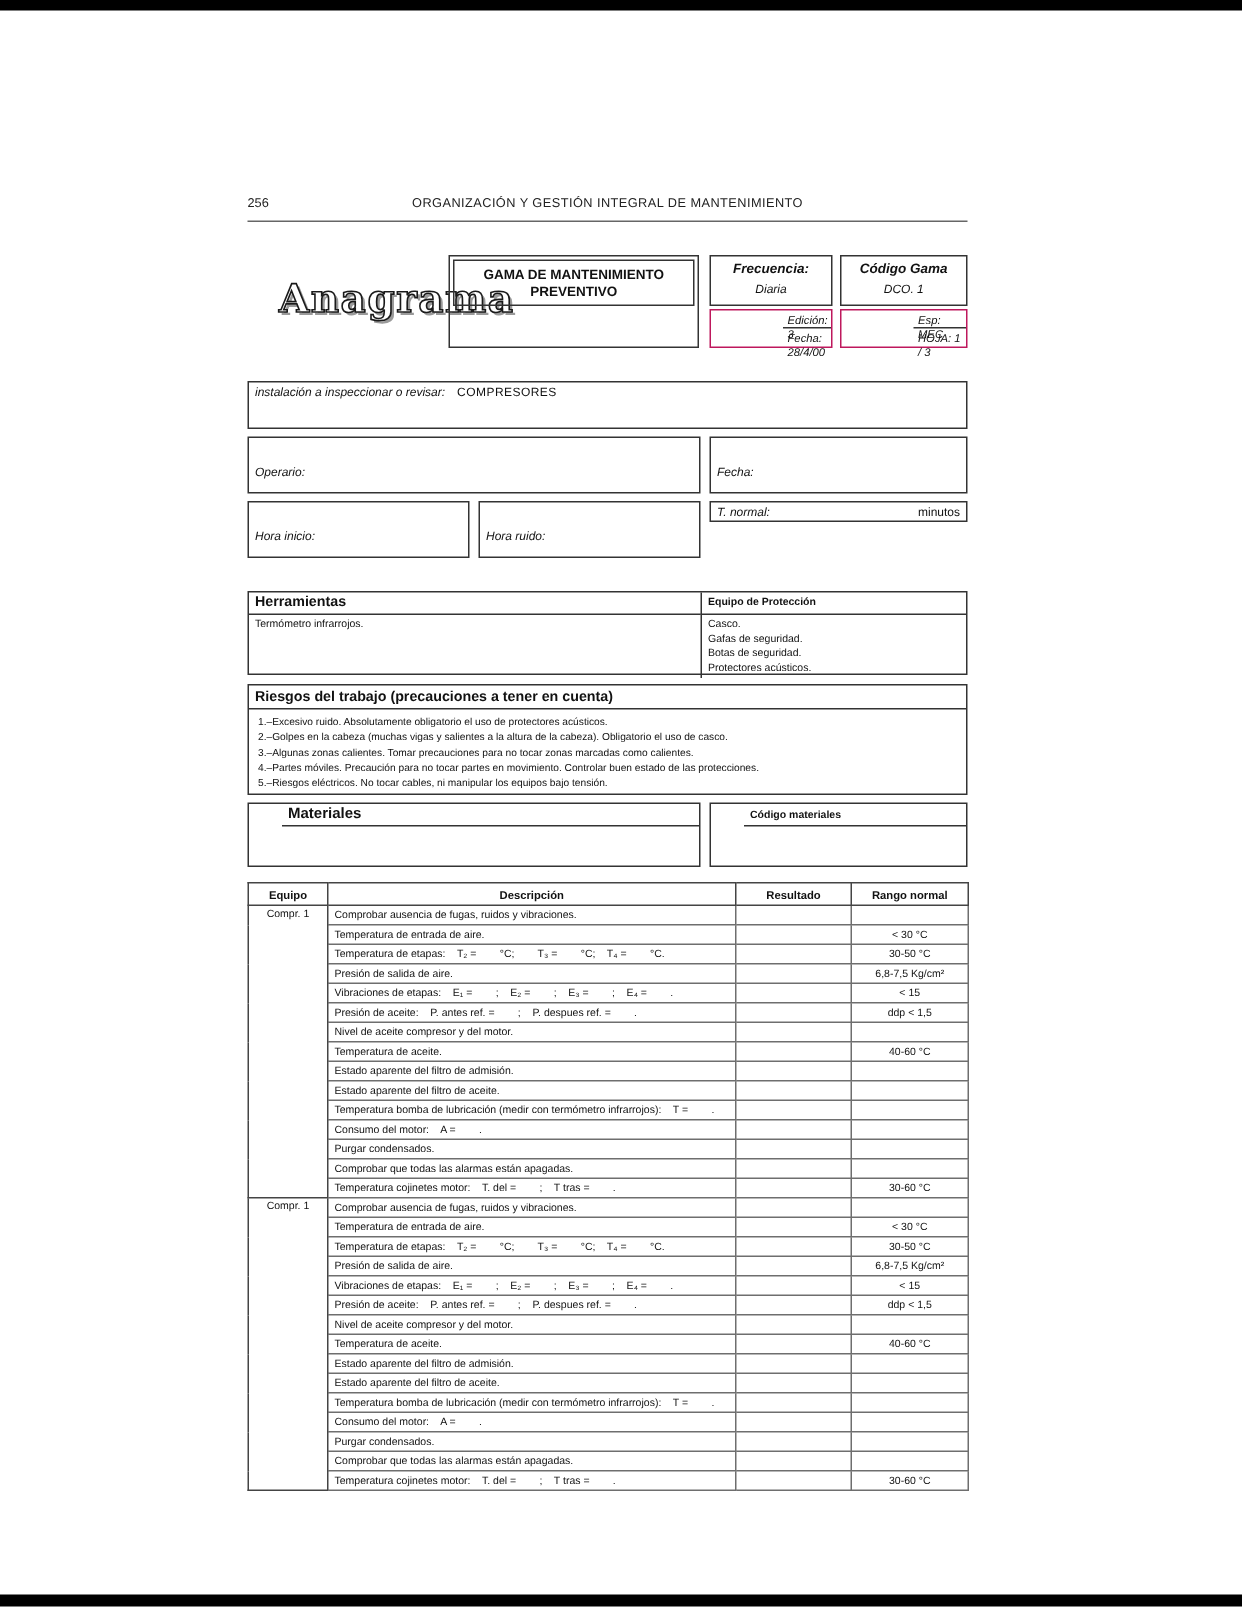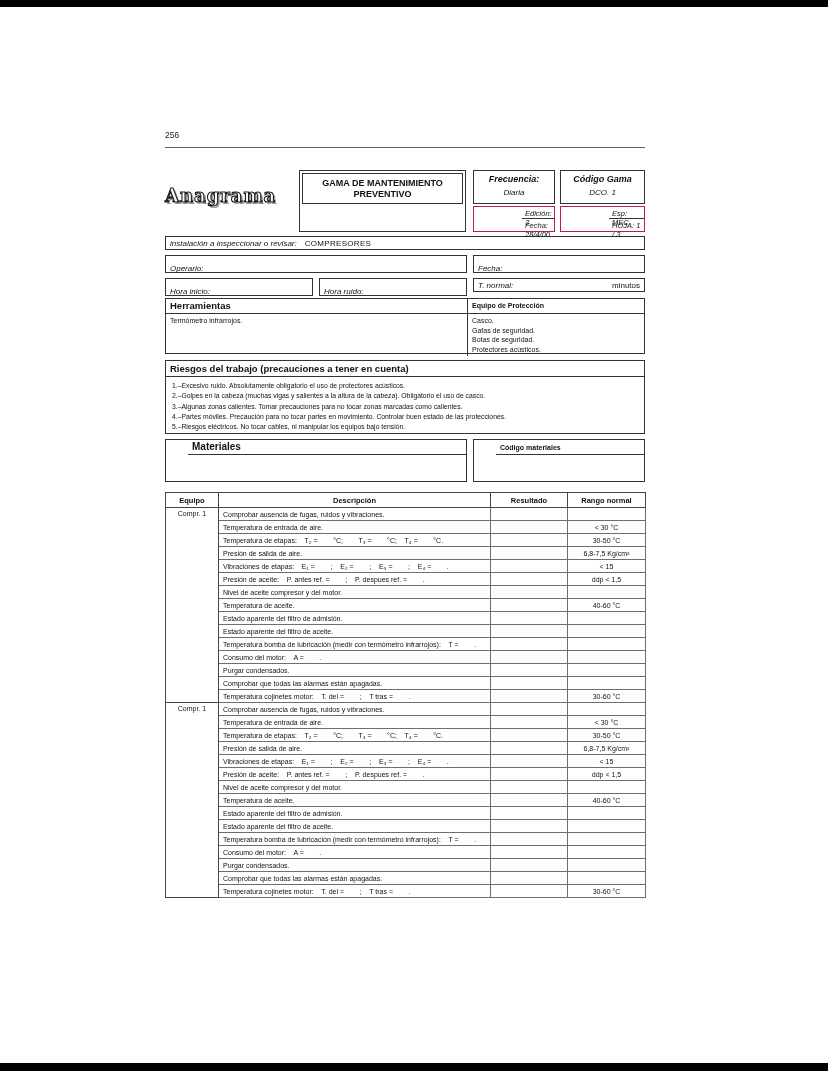--- a/index.html
+++ b/index.html
@@ -19,53 +19,53 @@
 
   
   .running-head { position: relative; height: 14px; font-size: 8.5px; color: #222; }
   .pg { position: absolute; left: 0; top: 2px; }
   .rh-title { position: absolute; left: 0; right: 0; top: 2px; text-align: center; letter-spacing: 0.3px; }
   .rh-rule { border-top: 1px solid #666; margin-top: 5px; }
 
   
   .form-header { position: relative; margin-top: 22px; height: 62px; }
   .logo {
-    position: absolute; left: 0; top: 15px;
+    position: absolute; left: 21px; top: 15px;
     font-family: "DejaVu Serif", serif;
-    font-size: 18px; font-weight: bold; letter-spacing: 1px;
+    font-size: 26px; font-weight: bold; letter-spacing: 1px;
     color: #fff; -webkit-text-stroke: 1.1px #1a1a1a;
     text-shadow: 2px 2px 0 #9a9a9a;
   }
   .title-box { position: absolute; left: 134px; top: 0; width: 167px; height: 62px; border: 1px solid #333; padding: 2px; }
   .t1 { border: 1px solid #333; height: 31px; display: flex; align-items: center; justify-content: center;
         text-align: center; font-weight: bold; font-size: 9px; line-height: 1.2; }
   .t2 { margin-top: 2px; border: 1px solid #333; height: 23px; display: flex; align-items: center; justify-content: center;
         font-weight: bold; font-style: italic; font-size: 9px; }
   .meta { position: absolute; left: 308px; top: 0; width: 172px; height: 62px;
           display: grid; grid-template-columns: 82px 85px; column-gap: 5px;
           grid-template-rows: 34px 26px; row-gap: 2px; font-style: italic; }
   .meta-box { border: 1px solid #333; text-align: center; padding-top: 3px; }
   .mb-label { font-weight: bold; font-size: 9px; }
   .mb-value { font-size: 8px; margin-top: 4px; }
   .meta-stack { border: 1px solid #be185d; padding-left: 48px; }
   .ms-cell { height: 12px; font-size: 7.5px; padding: 1.5px 3px 0; }
   .ms-cell.first { border-bottom: 1px solid #333; }
 
   
-  .row-inst { margin-top: 4px; border: 1px solid #333; height: 14px; font-size: 8px; padding: 1.5px 4px; }
+  .row-inst { margin-top: 22px; border: 1px solid #333; height: 32px; font-size: 8px; padding: 1.5px 4px; }
   .lbl-italic { font-style: italic; }
   .inst-value { margin-left: 8px; letter-spacing: 0.3px; }
   .row { margin-top: 5px; display: grid; column-gap: 6px; }
   .grid-2 { grid-template-columns: 302px 172px; }
   .grid-3 { grid-template-columns: 148px 148px 172px; }
-  .cell { border: 1px solid #333; height: 14px; font-size: 8px; padding: 8px 4px; }
+  .cell { border: 1px solid #333; height: 14px; font-size: 8px; padding: 18px 4px; }
   .cell-flex { display: flex; justify-content: space-between; align-items: center; padding: 0 4px; }
 
   
-  .herr { margin-top: 2px; border: 1px solid #333; height: 56px;
+  .herr { margin-top: 22px; border: 1px solid #333; height: 56px;
           display: grid; grid-template-columns: 301px 1fr; grid-template-rows: 15px 1fr; }
   .h-head { font-weight: bold; font-size: 9.5px; padding: 1px 4px; border-bottom: 1px solid #333; }
   .p-head { font-weight: bold; font-size: 7px; padding: 3px 4px 0; border-bottom: 1px solid #333; border-left: 1px solid #333; }
   .h-body { font-size: 7px; padding: 3px 4px; }
   .p-body { font-size: 7px; padding: 2px 4px; border-left: 1px solid #333; line-height: 9.5px; }
 
   
   .riesgos { margin-top: 6px; border: 1px solid #333; height: 74px; }
   .r-head { font-weight: bold; font-size: 9.5px; padding: 2px 4px; border-bottom: 1px solid #333; }
   .r-body { padding: 4px 6px; font-size: 6.8px; line-height: 10.3px; }
@@ -88,20 +88,21 @@
 </head>
 <body>
 
 <div class="scan-edge scan-edge-top"></div>
 <div class="scan-edge scan-edge-bottom"></div>
 
 <div class="doc">
 
   <div class="running-head">
     <span class="pg">256</span>
+    <span class="rh-title">ORGANIZACIÓN Y GESTIÓN INTEGRAL DE MANTENIMIENTO</span>
   </div>
   <div class="rh-rule"></div>
 
   <div class="form-header">
     <div class="logo">Anagrama</div>
     <div class="title-box">
       <div class="t1">GAMA DE MANTENIMIENTO PREVENTIVO</div>
     </div>
     <div class="meta">
       <div class="meta-box">

